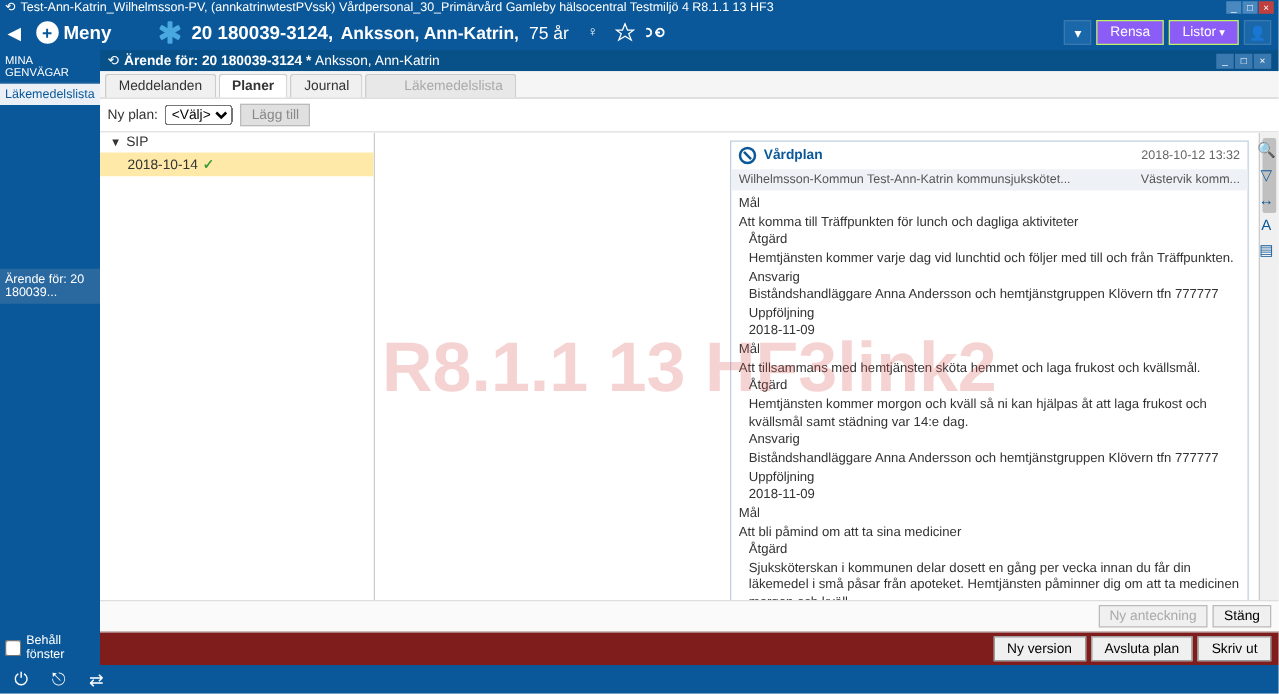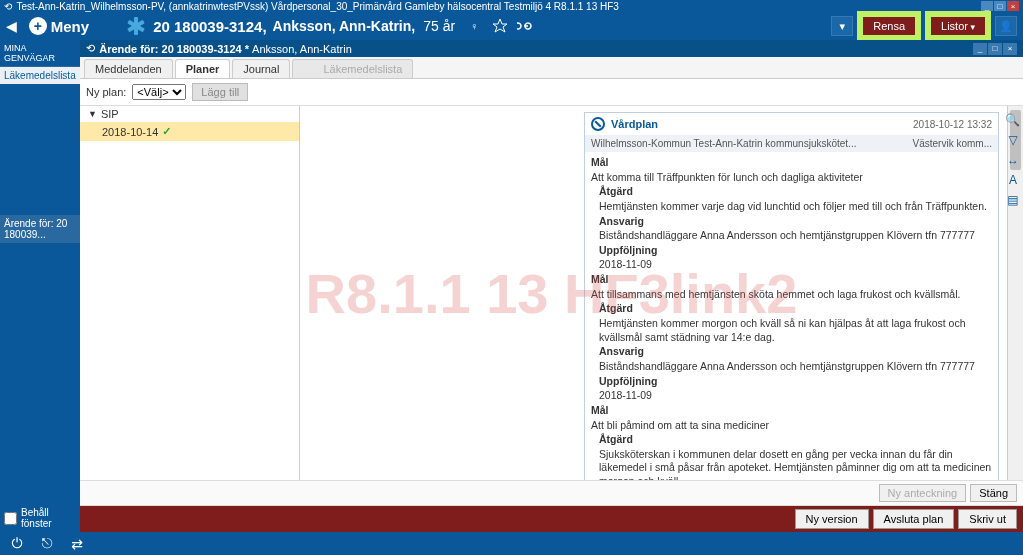--- a/index.html
+++ b/index.html
@@ -14,21 +14,21 @@
   .appbar .menu-btn { display: flex; align-items: center; cursor: pointer; padding: 2px 6px; }
   .appbar .menu-icon { width: 18px; height: 18px; border-radius: 50%; background: #fff; color: #0a5899; display: flex; align-items: center; justify-content: center; font-weight: bold; font-size: 14px; margin-right: 4px; }
   .appbar .menu-text { font-size: 15px; font-weight: bold; }
   .appbar .gap1 { width: 30px; }
   .appbar .star { width: 22px; height: 22px; margin-right: 6px; display: flex; align-items: center; justify-content: center; }
   .appbar .patient-id { font-size: 15px; font-weight: bold; margin-right: 6px; }
   .appbar .patient-name { font-size: 14px; font-weight: bold; margin-right: 8px; }
   .appbar .patient-age { font-size: 14px; margin-right: 10px; }
   .appbar .picon { width: 18px; height: 18px; margin-right: 8px; display: flex; align-items: center; justify-content: center; }
   .appbar .spacer { flex: 1; }
-  .appbar .rbtn { border: 6px solid #bef264; background: #7f1d1d; color: #fff; padding: 3px 10px; margin-left: 4px; font-size: 11px; cursor: pointer; }
+  .appbar .rbtn { border: 1px solid #bef264; background: #8b5cf6; color: #fff; padding: 3px 10px; margin-left: 4px; font-size: 11px; cursor: pointer; }
   .appbar .ricon { border: 1px solid #3a78b0; background: #1a68a9; color: #fff; width: 22px; height: 20px; margin-left: 4px; display: flex; align-items: center; justify-content: center; cursor: pointer; }
   .appbar .dropdown::after { content: " ▾"; font-size: 9px; }
   
   .main { display: flex; height: 492px; }
   
   .sidebar { width: 80px; background: #0a5899; color: #fff; display: flex; flex-direction: column; }
   .sidebar .shortcut-hdr { background: #0a5899; padding: 3px 4px; font-size: 9px; border-bottom: 1px solid #2a68a0; }
   .sidebar .shortcut-item { background: #eaf0f6; color: #0a5899; padding: 3px 4px; font-size: 10px; cursor: pointer; }
   .sidebar .filler { flex: 1; }
   .sidebar .case-item { background: #2a68a0; padding: 3px 4px; font-size: 10px; cursor: pointer; }
@@ -71,21 +71,21 @@
   .card-hdr { display: flex; align-items: center; padding: 4px 6px; }
   .card-hdr .noentry { width: 14px; height: 14px; border: 2px solid #0a5899; border-radius: 50%; position: relative; margin-right: 6px; }
   .card-hdr .noentry::after { content: ""; position: absolute; top: 50%; left: 1px; right: 1px; height: 2px; background: #0a5899; transform: translateY(-50%) rotate(45deg); }
   .card-hdr .title { color: #0a5899; font-weight: bold; flex: 1; }
   .card-hdr .ts { color: #666; font-size: 10px; }
   .card-sub { background: #eef2f7; padding: 3px 6px; font-size: 10px; color: #555; display: flex; }
   .card-sub .left { flex: 1; white-space: nowrap; overflow: hidden; text-overflow: ellipsis; }
   .card-body { padding: 4px 6px; font-size: 10.5px; line-height: 1.3; color: #333; }
   .card-body .sect { margin-bottom: 1px; }
   .card-body .ind { padding-left: 8px; }
-  .card-body b { font-weight: bold; }
+  .card-body b { font-weight: normal; }
   
   .action-bar1 { padding: 3px 6px; display: flex; justify-content: flex-end; border-top: 1px solid #ddd; background: #fafafa; }
   .action-bar1 button { padding: 2px 8px; margin-left: 4px; font-size: 11px; background: #f0f0f0; border: 1px solid #bbb; cursor: pointer; }
   .action-bar1 button.dis { color: #aaa; }
   
   .action-bar2 { padding: 3px 6px; display: flex; justify-content: flex-end; border-top: 1px solid #ddd; background: #7f1d1d; }
   .action-bar2 button { padding: 3px 10px; margin-left: 4px; font-size: 11px; background: #f0f0f0; border: 1px solid #999; cursor: pointer; }
   
   .footer { height: 23px; background: #0a5899; display: flex; align-items: center; padding: 0 6px; }
   .footer .fbtn { width: 22px; height: 18px; color: #fff; display: flex; align-items: center; justify-content: center; margin-right: 8px; cursor: pointer; font-size: 14px; }

